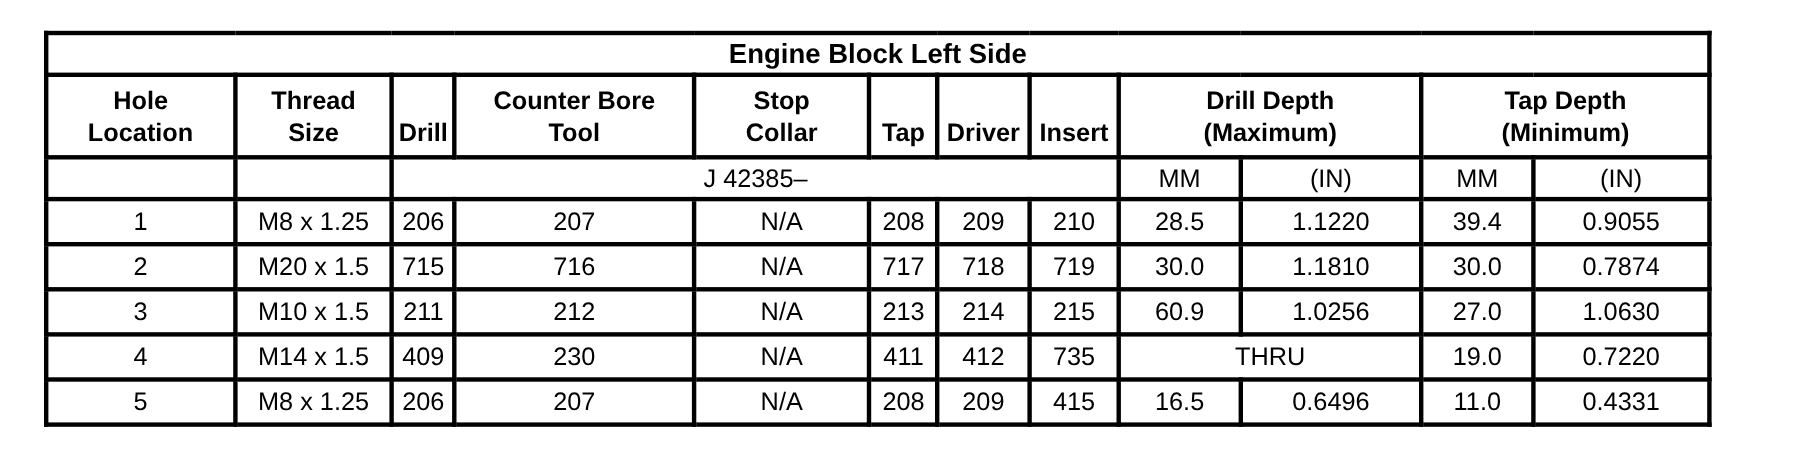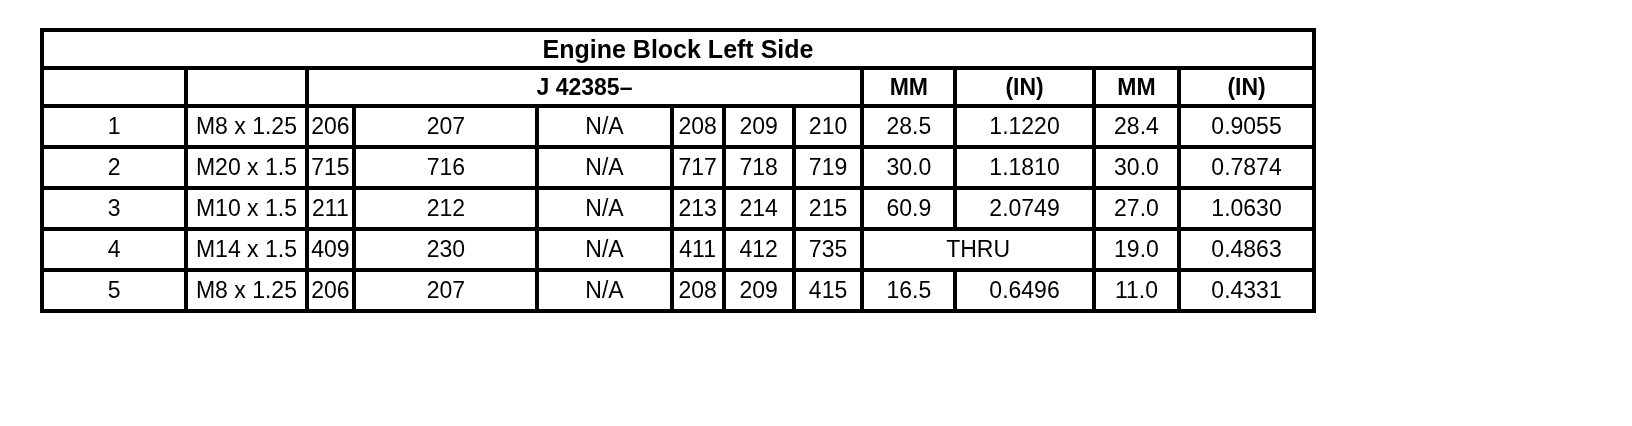--- a/index.html
+++ b/index.html
@@ -12,21 +12,21 @@
     width: 1632px;
     height: 426px;
     background: #ffffff;
     font-family: "Liberation Sans", sans-serif;
     color: #000000;
   }
   table.spec-table {
     position: absolute;
     left: 40px;
     top: 28px;
-    width: 1276px;
+    width: 1516px;
     border-collapse: collapse;
     table-layout: fixed;
     border: 4px solid #737373;
   }
   table.spec-table td {
     border: 4px solid #000000;
     text-align: center;
     vertical-align: middle;
     padding: 0;
     overflow: hidden;
@@ -45,21 +45,21 @@
     white-space: pre-line;
     line-height: 1.22;
   }
   tr.header-row td.vb {
     vertical-align: bottom;
     padding-bottom: 7px;
   }
   tr.subheader-row td {
     height: 34px;
     font-size: 23px;
-    font-weight: bold;
+    font-weight: normal;
     margin-top: 32px;
   }
   tr.data-row td {
     height: 37px;
     font-size: 23px;
     font-weight: normal;
   }
 </style>
 </head>
 <body>
@@ -79,20 +79,38 @@
       <col style="width:10.90%">
       <col style="width:6.70%">
       <col style="width:10.60%">
     </colgroup>
 
     <tbody>
         <tr class="title-row">
       <td colspan="12">Engine Block Left Side</td>
     </tr>
 
+    <tr class="header-row">
+      <td>Hole
+Location</td>
+      <td>Thread
+Size</td>
+      <td class="vb">Drill</td>
+      <td>Counter Bore
+Tool</td>
+      <td>Stop
+Collar</td>
+      <td class="vb">Tap</td>
+      <td class="vb">Driver</td>
+      <td class="vb">Insert</td>
+      <td colspan="2">Drill Depth
+(Maximum)</td>
+      <td colspan="2">Tap Depth
+(Minimum)</td>
+    </tr>
 
     <tr class="subheader-row">
       <td></td>
       <td></td>
       <td colspan="6">J 42385–</td>
       <td>MM</td>
       <td>(IN)</td>
       <td>MM</td>
       <td>(IN)</td>
     </tr>
@@ -101,21 +119,21 @@
       <td>1</td>
       <td>M8 x 1.25</td>
       <td>206</td>
       <td>207</td>
       <td>N/A</td>
       <td>208</td>
       <td>209</td>
       <td>210</td>
       <td>28.5</td>
       <td>1.1220</td>
-      <td>28.4</td>
+      <td>39.4</td>
       <td>0.9055</td>
     </tr>
 
     <tr class="data-row">
       <td>2</td>
       <td>M20 x 1.5</td>
       <td>715</td>
       <td>716</td>
       <td>N/A</td>
       <td>717</td>
@@ -130,37 +148,37 @@
     <tr class="data-row">
       <td>3</td>
       <td>M10 x 1.5</td>
       <td>211</td>
       <td>212</td>
       <td>N/A</td>
       <td>213</td>
       <td>214</td>
       <td>215</td>
       <td>60.9</td>
-      <td>2.0749</td>
+      <td>1.0256</td>
       <td>27.0</td>
       <td>1.0630</td>
     </tr>
 
     <tr class="data-row">
       <td>4</td>
       <td>M14 x 1.5</td>
       <td>409</td>
       <td>230</td>
       <td>N/A</td>
       <td>411</td>
       <td>412</td>
       <td>735</td>
       <td colspan="2">THRU</td>
       <td>19.0</td>
-      <td>0.4863</td>
+      <td>0.7220</td>
     </tr>
 
     <tr class="data-row">
       <td>5</td>
       <td>M8 x 1.25</td>
       <td>206</td>
       <td>207</td>
       <td>N/A</td>
       <td>208</td>
       <td>209</td>

